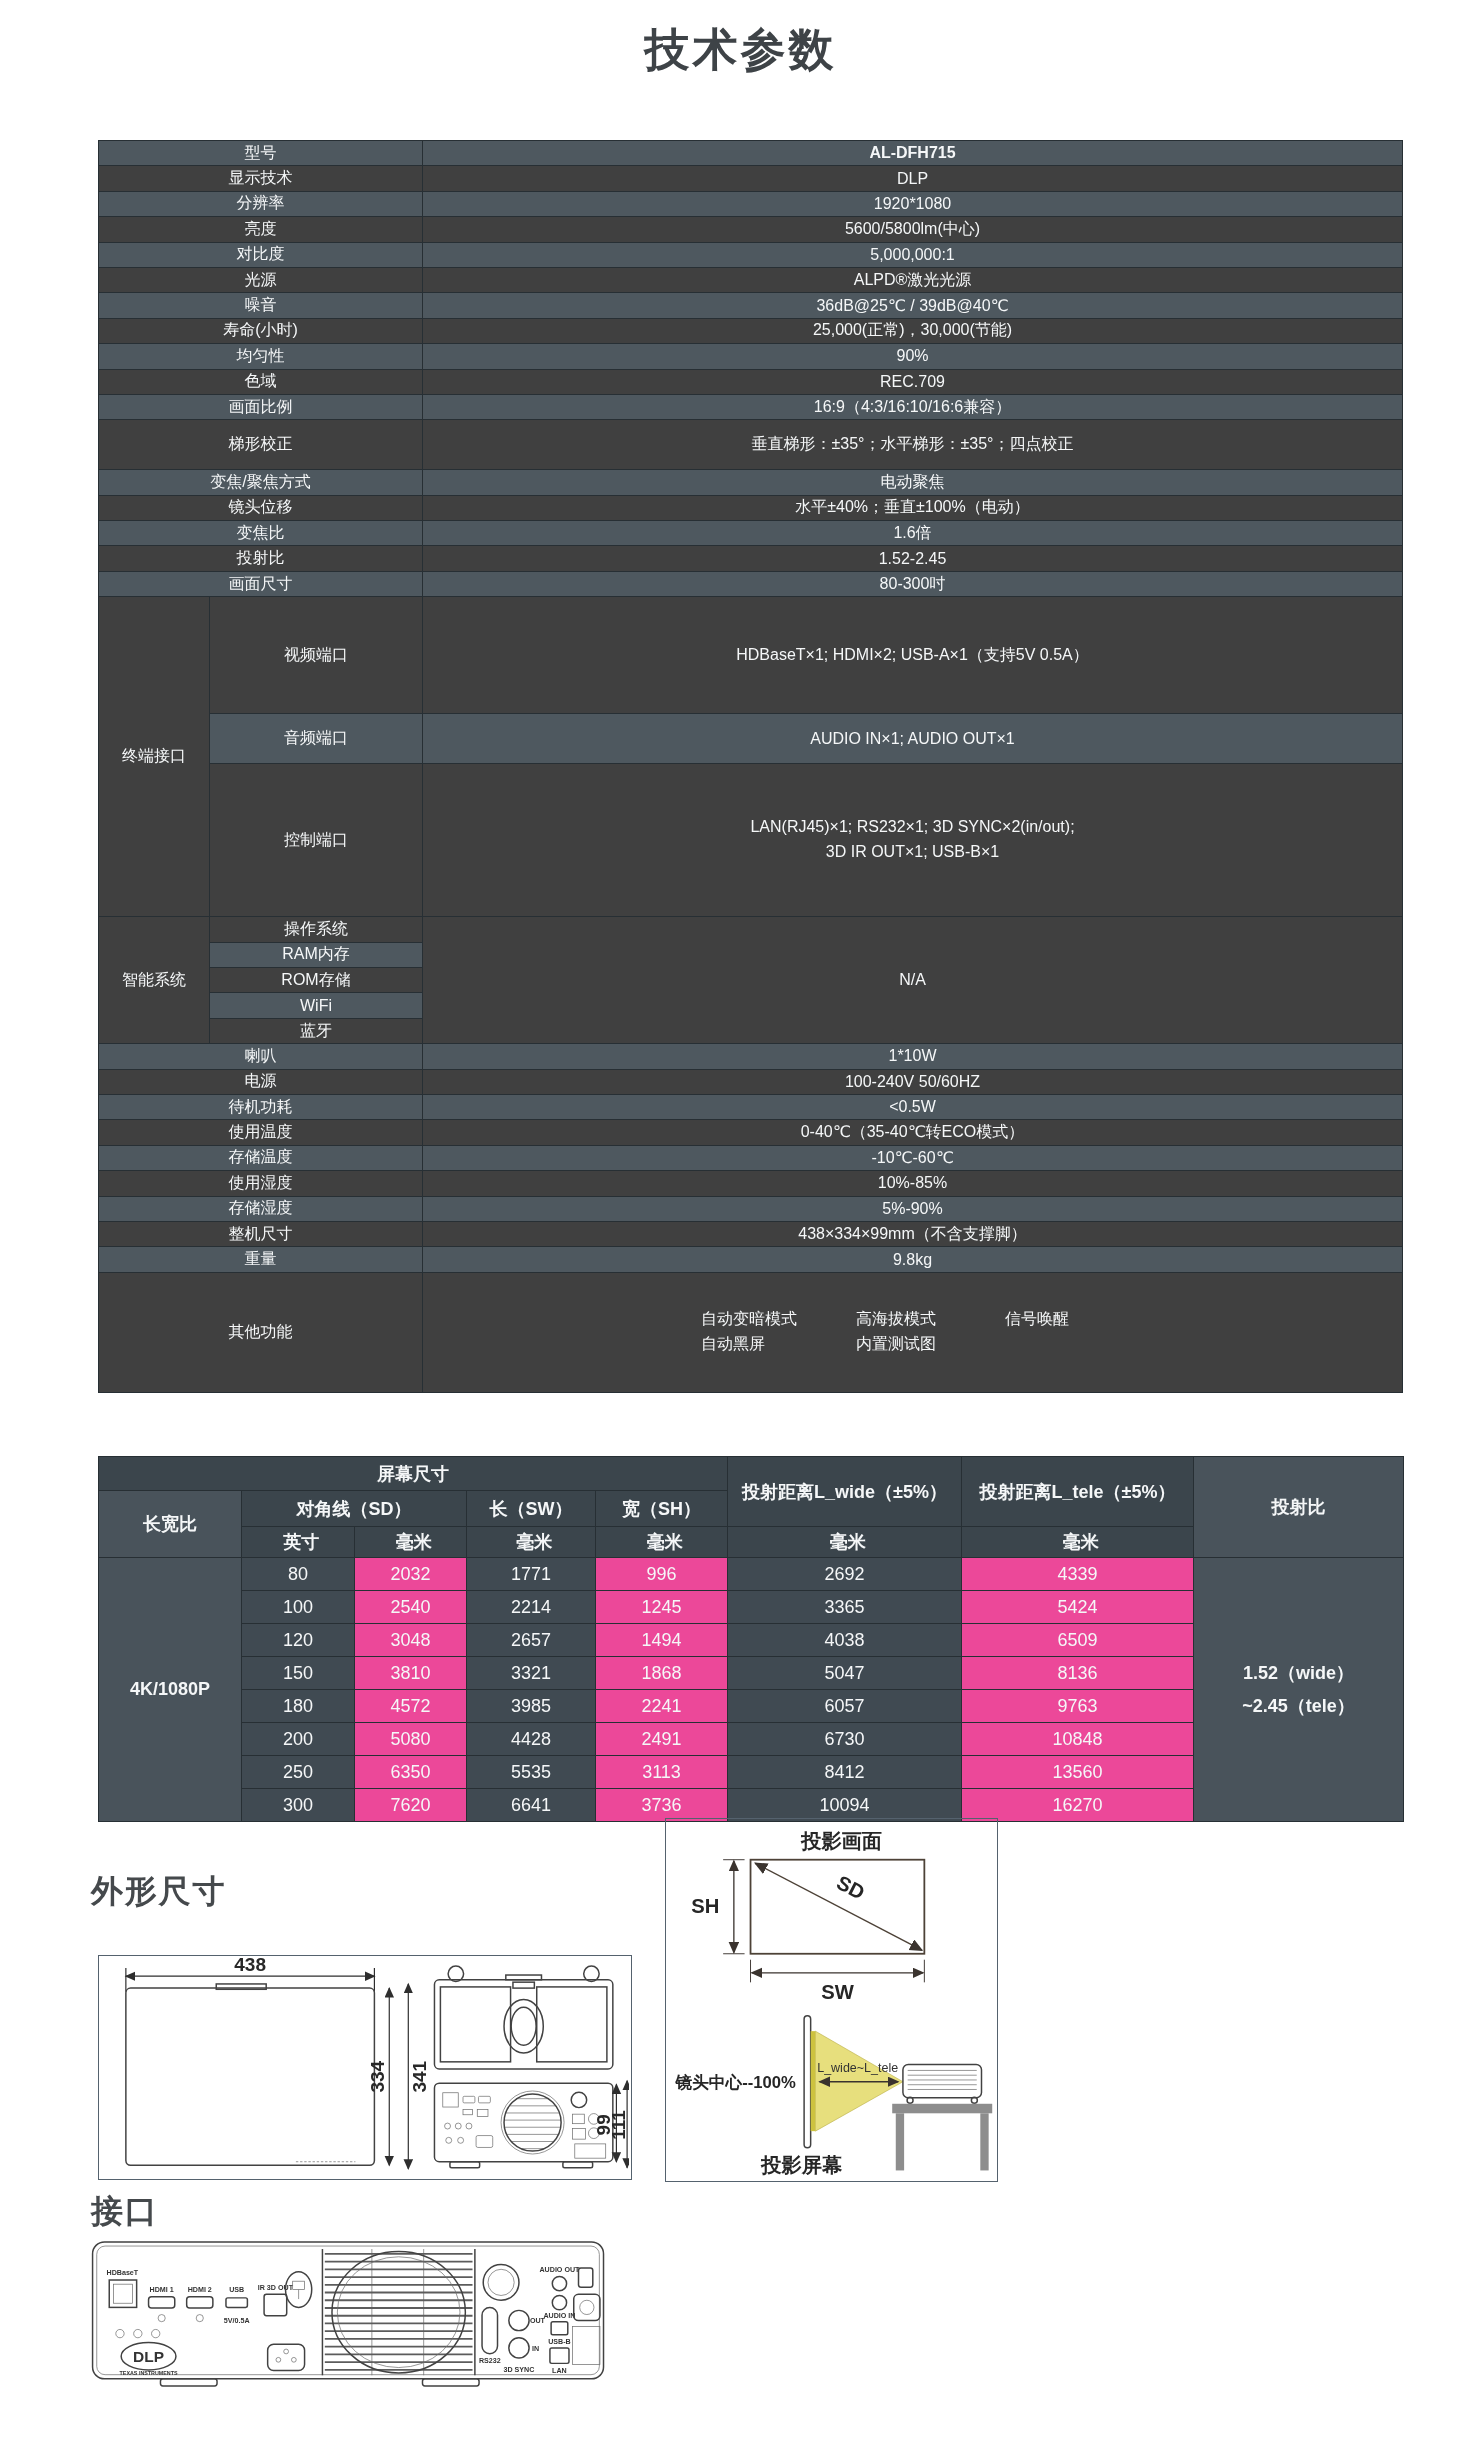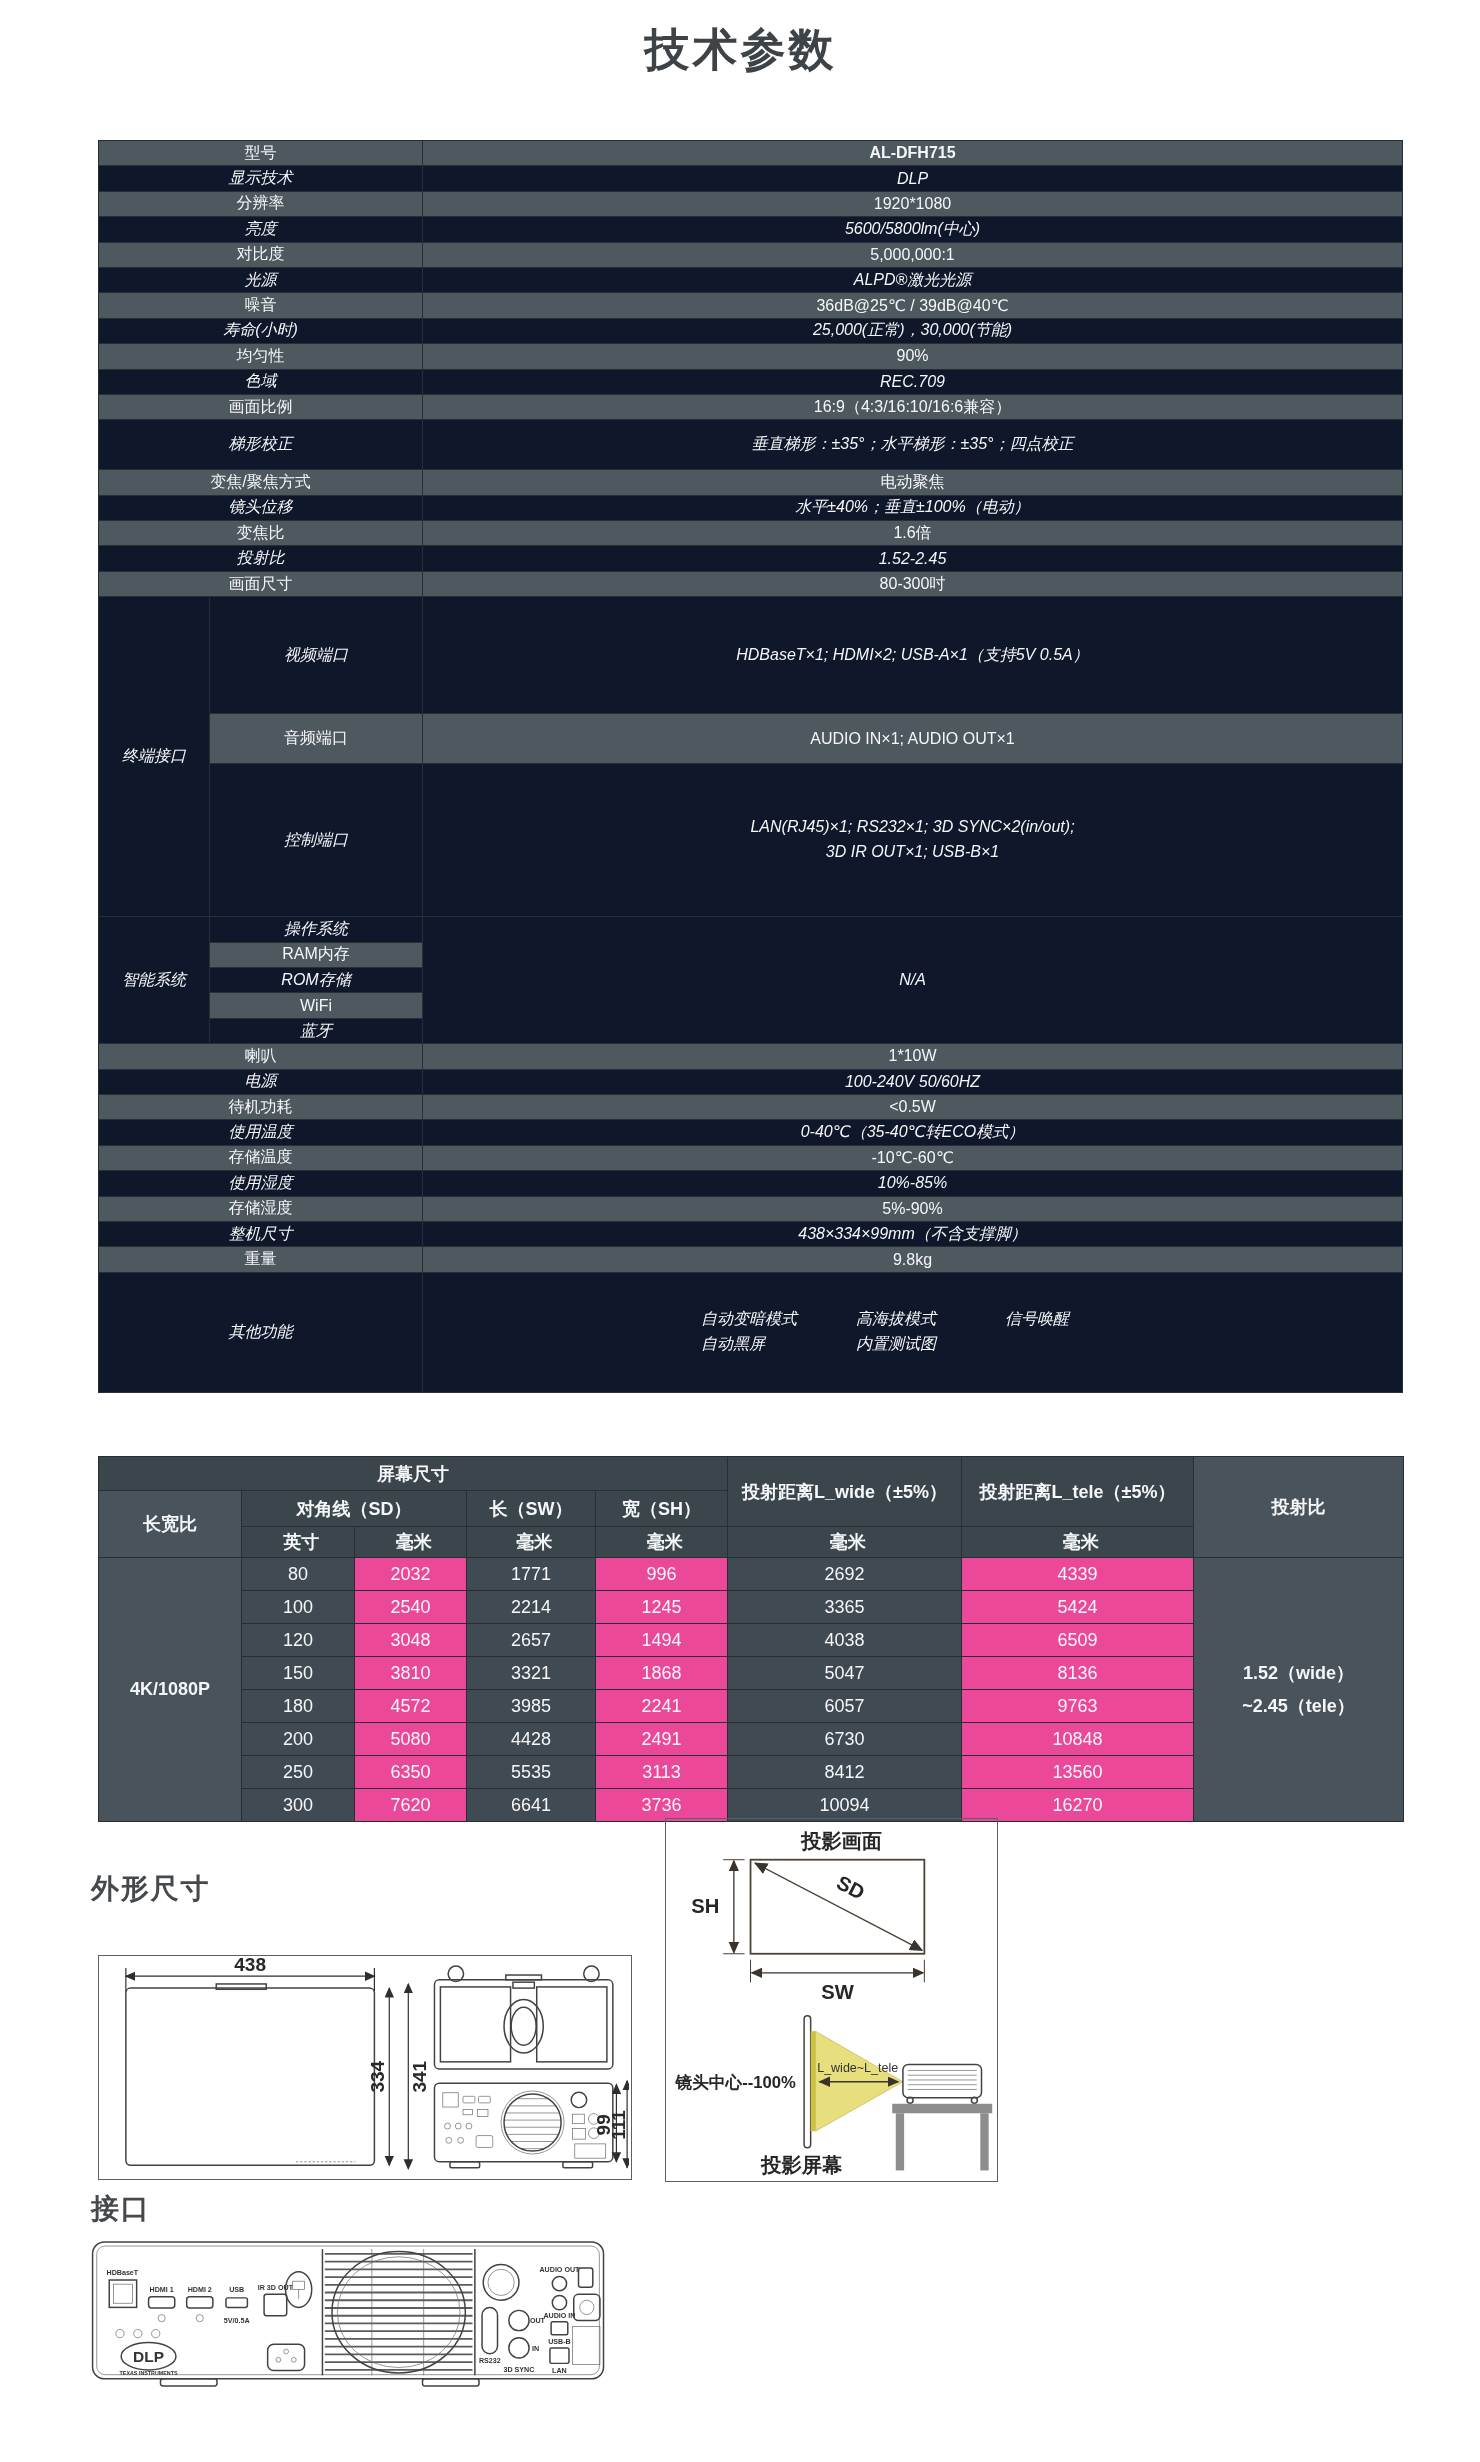--- a/index.html
+++ b/index.html
@@ -7,40 +7,40 @@
         font-family:"Liberation Sans","DejaVu Sans",sans-serif;overflow:hidden;}
 
   .main-title{position:absolute;top:20px;left:0;width:100%;text-align:center;
               font-size:45px;font-weight:bold;color:#3e4347;letter-spacing:3px;}
 
   
   table.spec{position:absolute;left:98px;top:140px;width:1304px;
              border-collapse:collapse;table-layout:fixed;}
   table.spec td{border:1.2px solid #272f34;color:#f5f7f8;font-size:16px;
                 text-align:center;vertical-align:middle;padding:0 8.3px;overflow:hidden;}
-  .L{background:#4e585f;} .D{background:#0f172a;font-style:italic;}
+  .L{background:#4e585f;} .D{background:#404040;}
   tr.r1 td{height:24.4px;} tr.r2 td{height:49px;} tr.rv td{height:116px;}
   tr.ra td{height:49px;margin-top:48px;} tr.rc td{height:152px;} tr.ro td{height:119px;}
   td.b{font-weight:bold;} td.sm{font-size:12.5px;}
   td.val2 div{line-height:1.55;}
   .feat{display:grid;grid-template-columns:155px 149px 119px;justify-content:center;
         text-align:left;row-gap:4px;}
 
   
   table.screen{position:absolute;left:98px;top:1456px;width:1304px;
                border-collapse:collapse;table-layout:fixed;}
   table.screen td{border:1.8px solid #272f34;color:#f5f7f8;font-size:18px;
                   text-align:center;vertical-align:middle;padding:0 3.6px;overflow:hidden;}
   .hB{background:#3b454c;} .cA{background:#404a52;} .cB{background:#ec4899;} .cG{background:#49535b;}
   td.hd{font-weight:bold;font-size:16.7px;}
   tr.sh1 td{height:33px;} tr.sh2 td{height:35px;} tr.sh3 td{height:30px;padding-left:10px;} tr.sd td{height:32px;}
   .ratio-val{font-weight:bold;line-height:1.8;}
 
   
-  .sec-h{position:absolute;font-size:28px;font-weight:bold;color:#45494c;letter-spacing:1.8px;}
+  .sec-h{position:absolute;font-size:32px;font-weight:bold;color:#45494c;letter-spacing:1.8px;}
   #outline-heading{left:91px;top:1870px;}
   #ports-heading{left:91px;top:2190px;}
   .dims-box{position:absolute;left:98px;top:1955px;width:532px;height:223px;border:1.2px solid #55626e;}
   .proj-box{position:absolute;left:665px;top:1818px;width:331px;height:362px;border:1.2px solid #55626e;}
   .ports-wrap{position:absolute;left:89px;top:2237px;width:530px;height:167px;}
 
   svg{display:block;}
   svg text{font-family:"Liberation Sans","DejaVu Sans",sans-serif;}
   .ln{stroke:#424242;stroke-width:2.5;fill:none;}
   .lnt{stroke:#6d6d6d;stroke-width:1.2;fill:none;}

